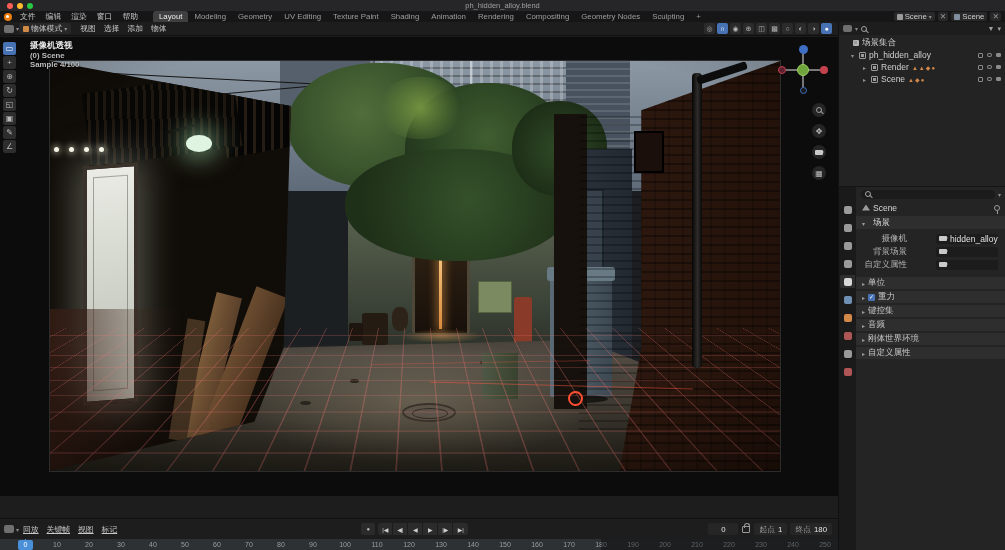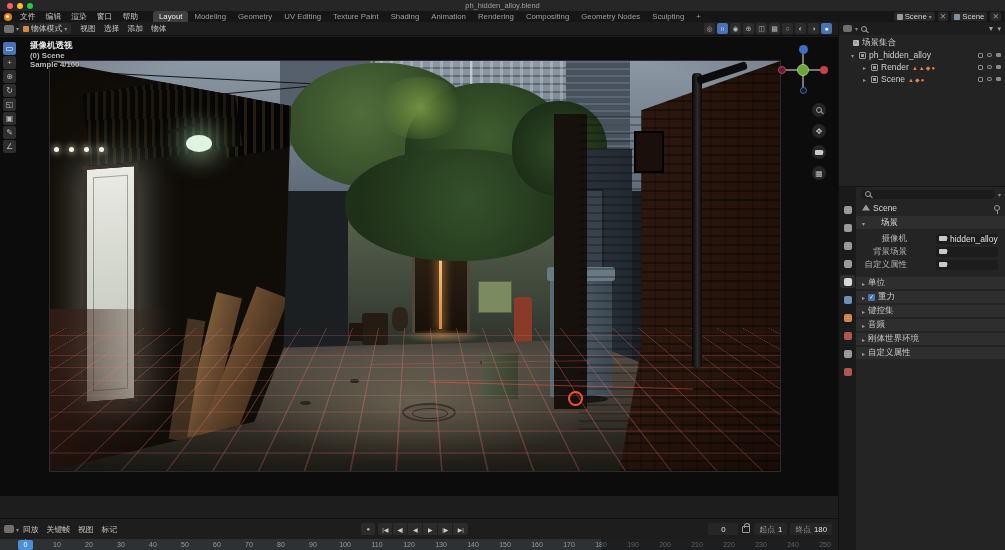--- a/index.html
+++ b/index.html
@@ -143,21 +143,21 @@
          background:repeating-linear-gradient(90deg,rgba(255,120,120,.55) 0 1px,rgba(0,0,0,0) 1px 26px),repeating-linear-gradient(0deg,rgba(255,120,120,.4) 0 1px,rgba(0,0,0,0) 1px 16px);
          transform:perspective(300px) rotateX(58deg);transform-origin:50% 0;}
   .mcircle{left:71%;top:80.5%;width:15px;height:15px;border:2px solid #ff4f33;border-radius:50%;}
   .tline1{left:52%;top:79%;width:36%;height:0;border-top:1px solid rgba(255,90,70,.5);transform:rotate(1.5deg);}
   .tline2{left:44%;top:73.5%;width:30%;height:0;border-top:1px solid rgba(255,90,70,.3);transform:rotate(-1deg);}
   .vignette{left:0;top:0;width:100%;height:100%;background:radial-gradient(120% 92% at 50% 42%,rgba(0,0,0,0) 52%,rgba(0,0,0,.62) 96%);}
 
   
   .timeline{position:absolute;left:0;top:496px;width:838px;height:54px;background:#1d1d1d;border-top:1px solid #101010;}
   .theader{height:20px;display:flex;align-items:center;font-size:7.8px;}
-  .tlmenus{display:flex;}
+  .tlmenus{display:flex;text-decoration:underline;}
   .tlmenus>div{padding:0 4px;color:#c4c4c4;display:flex;align-items:center;gap:2px;}
   .pbwrap{margin:0 auto;display:flex;align-items:center;gap:3px;}
   .reckey{width:14px;height:12px;background:#2b2b2b;border-radius:2px;color:#b5b5b5;font-size:6px;display:flex;align-items:center;justify-content:center;}
   .pbgroup{display:flex;background:#2b2b2b;border-radius:3px;overflow:hidden;}
   .pbgroup>div{width:15px;height:12px;display:flex;align-items:center;justify-content:center;color:#cfcfcf;font-size:6px;border-right:1px solid #1d1d1d;}
   .pbgroup>div:last-child{border-right:none;}
   .tfields{display:flex;align-items:center;gap:3px;margin-right:6px;}
   .ffield{background:#262626;border-radius:2px;height:12px;display:flex;align-items:center;justify-content:center;color:#e4e4e4;padding:0 5px;}
   .ffield .flab{color:#9c9c9c;margin-right:3px;}
   .lockic{width:8px;height:7px;border:1px solid #9a9a9a;border-radius:1px;position:relative;margin:0 1px;}
@@ -196,21 +196,21 @@
   .ptabs>div.active{background:#2e2e2e;}
   .ti{width:8px;height:8px;border-radius:2px;background:#9a9a9a;}
   .ti.orange{background:#d3884a;} .ti.red{background:#b05555;} .ti.blue{background:#6f8fb5;} .ti.lit{background:#d8d8d8;}
   .pbody{position:absolute;left:17px;right:0;top:0;bottom:0;}
   .psearch{height:14px;display:flex;align-items:center;gap:3px;padding:0 5px;}
   .psearch .pill{flex:1;height:9px;background:#1b1b1b;border-radius:5px;display:flex;align-items:center;padding:0 4px;gap:3px;}
   .pcrumb{height:13px;display:flex;align-items:center;gap:3px;padding:0 6px;color:#d5d5d5;}
   .scnic{width:8px;height:6px;background:#9a9a9a;clip-path:polygon(0 100%,50% 0,100% 100%);}
   .pinic{margin-left:auto;width:6px;height:6px;border:1px solid #9a9a9a;border-radius:50%;position:relative;}
   .pinic::after{content:'';position:absolute;left:2px;top:5px;width:1px;height:3px;background:#9a9a9a;}
-  .phead{height:13px;background:#2e2e2e;display:flex;align-items:center;gap:16px;padding:0 6px;color:#dcdcdc;margin-top:2px;}
+  .phead{height:13px;background:#2e2e2e;display:flex;align-items:center;gap:8px;padding:0 6px;color:#dcdcdc;margin-top:2px;}
   .phead .pc::before{content:'▾';font-size:6px;color:#9a9a9a;}
   .pfields{padding:3px 0 4px;}
   .prow{height:13px;display:flex;align-items:center;gap:24px;}
   .prow .plab{width:56px;text-align:right;color:#b2b2b2;padding-right:5px;flex:none;}
   .prow .pwid{flex:1;margin-right:8px;height:10px;background:#1c1c1c;border-radius:2px;display:flex;align-items:center;gap:3px;padding:0 3px;color:#e0e0e0;overflow:hidden;}
   .camic{width:8px;height:5px;background:#c9c9c9;border-radius:1px;position:relative;flex:none;}
   .camic::before{content:'';position:absolute;right:-3px;top:0;border:2.5px solid rgba(0,0,0,0);border-left:3px solid #c9c9c9;}
   .cpanels{padding:0 0;}
   .cpanel{height:12px;background:#2e2e2e;display:flex;align-items:center;gap:3px;padding:0 6px;color:#c6c6c6;margin-top:2px;}
   .cpanel .pc::before{content:'▸';font-size:6px;color:#9a9a9a;}

